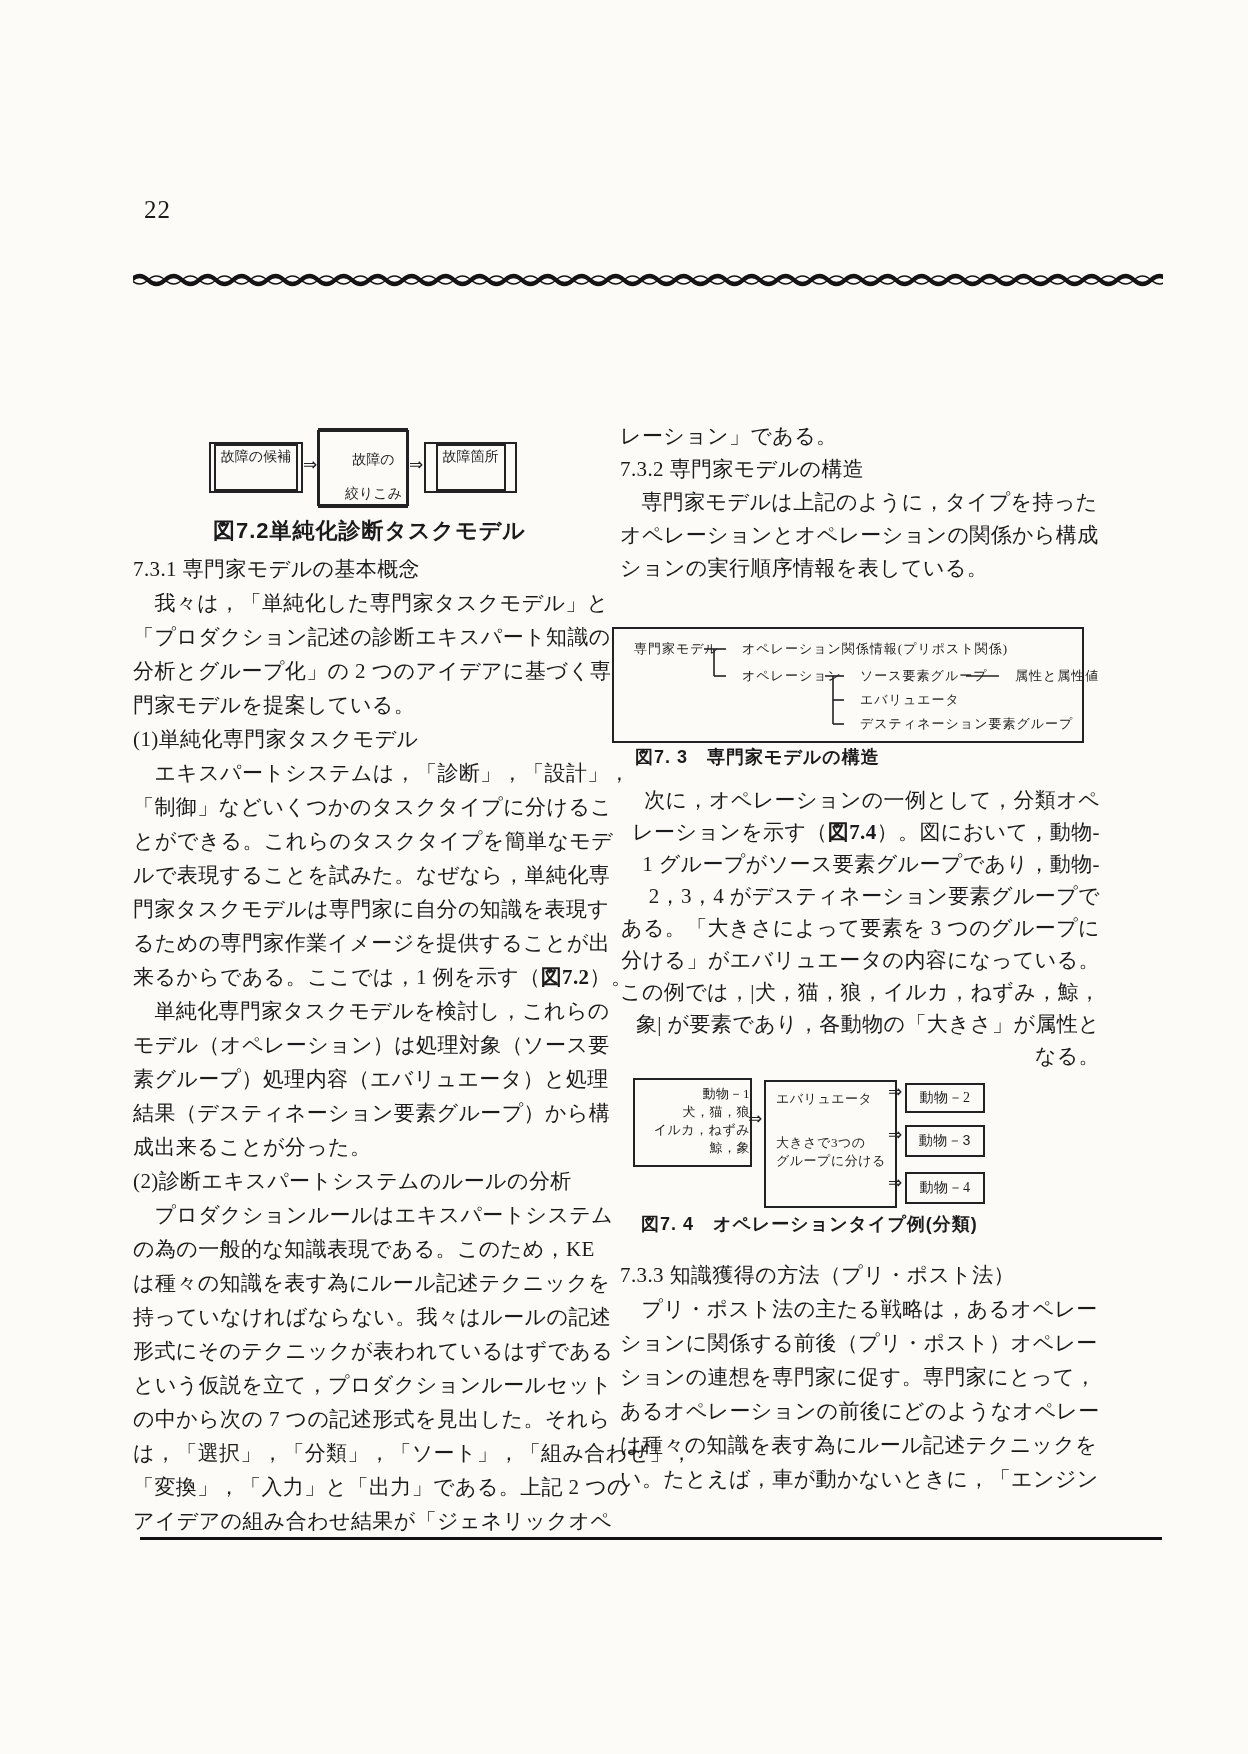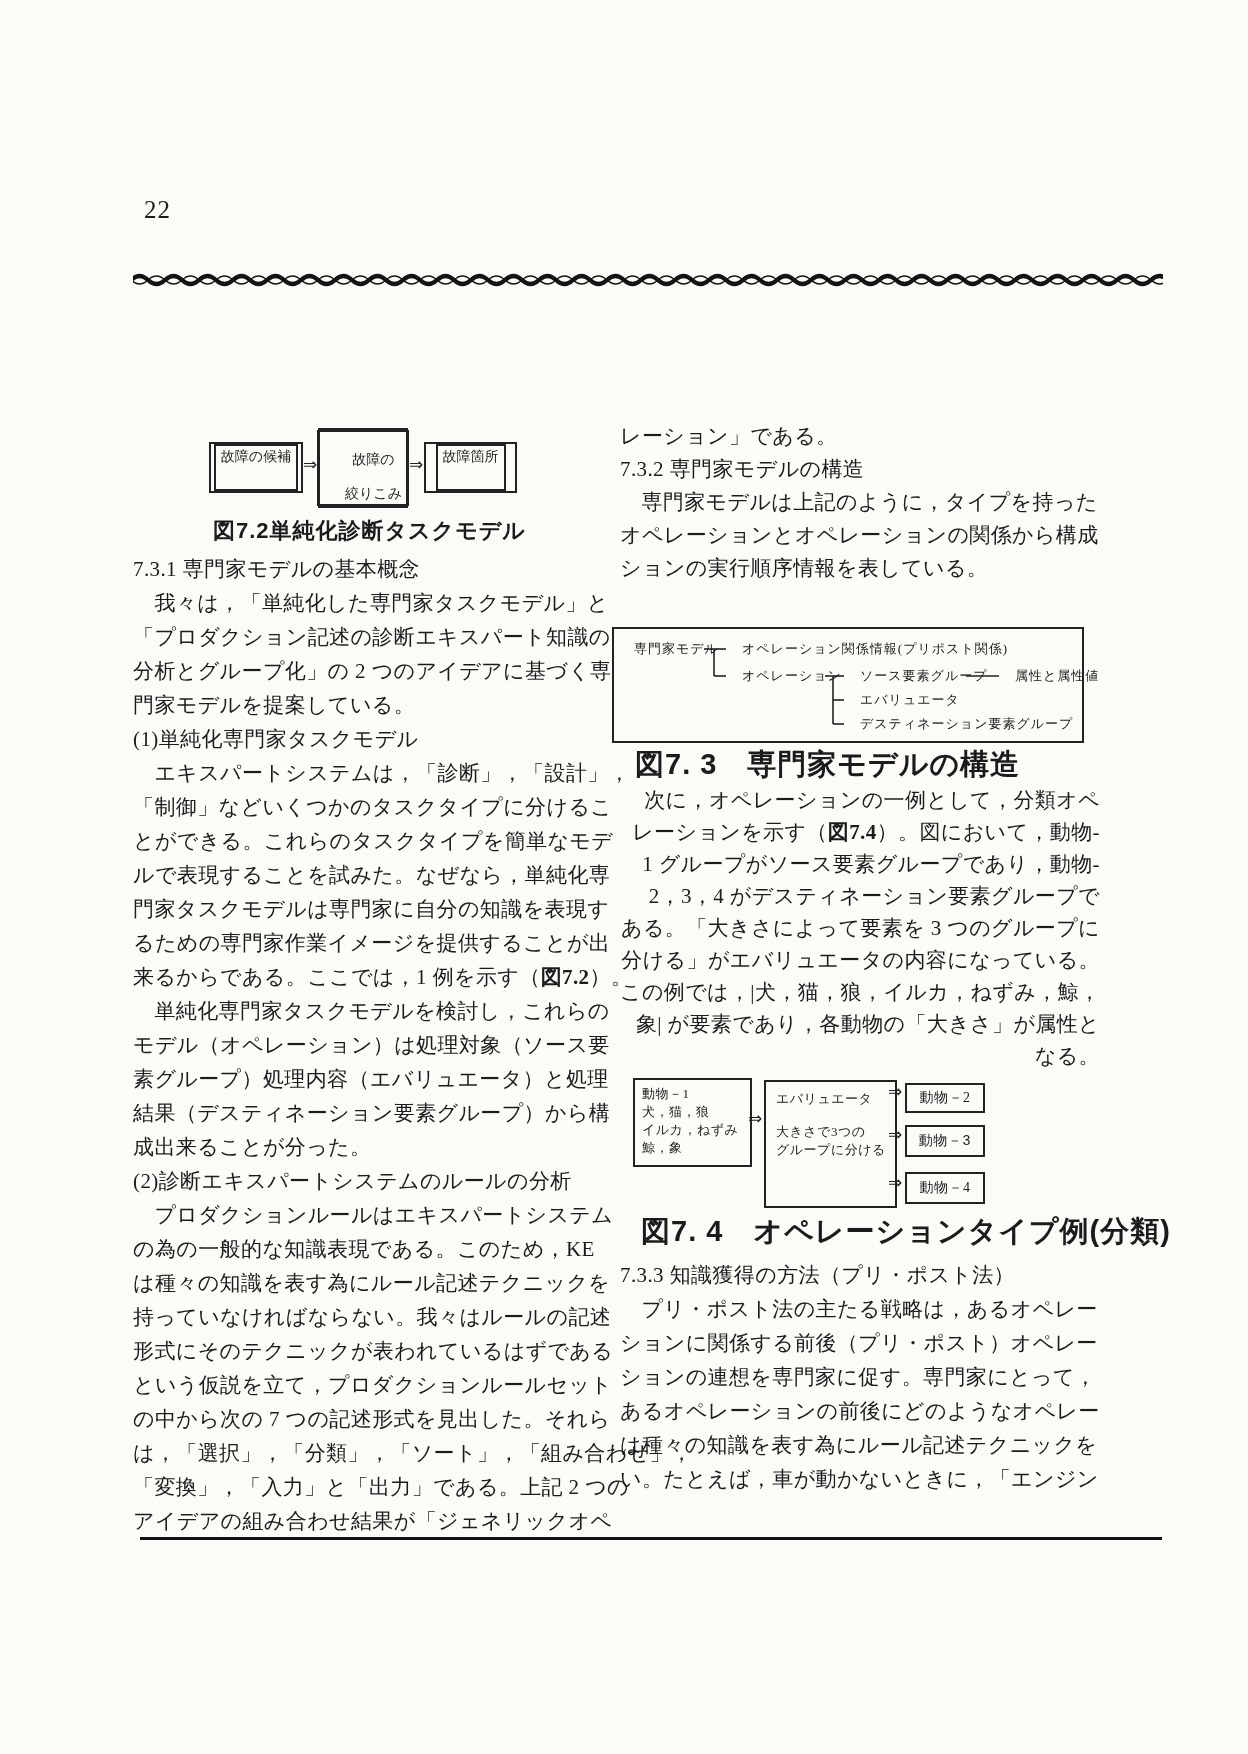--- a/index.html
+++ b/index.html
@@ -12,21 +12,21 @@
   .abs{position:absolute;}
   
   .pagenum{font-size:25px;letter-spacing:1px;}
   
   .col{position:absolute;}
   .tl{white-space:pre;font-size:21px;letter-spacing:0.4px;height:34px;line-height:34px;}
   .col-right-top .tl{height:33px;line-height:33px;}
   .col-right-mid .tl{height:32px;line-height:32px;}
   .figbold{font-weight:700;}
   
-  .caption{font-weight:700;font-size:29px;letter-spacing:1px;white-space:pre;
+  .caption{font-weight:700;font-size:18px;letter-spacing:1px;white-space:pre;
     font-family:"Liberation Sans","DejaVu Sans",sans-serif;}
   .cap72{font-size:22px;}
   
   .fig72{width:312px;height:86px;}
   .dbox-outer{position:absolute;border:2px solid #222;display:flex;justify-content:center;background:#fcfbf8;}
   .dbox-inner{border:2px solid #222;padding:2px 5px;font-size:14px;line-height:17px;text-align:center;white-space:pre;}
   .arrow{position:absolute;font-size:17px;color:#222;font-family:"DejaVu Sans",sans-serif;}
   
   .fig73{width:468px;height:112px;border:2px solid #222;background:#fcfbf8;}
   .fig73 .lbl{position:absolute;font-size:13px;letter-spacing:1px;white-space:pre;line-height:20px;margin-left:12px;}
@@ -144,30 +144,30 @@
   <div class="tl">1 グループがソース要素グループであり，動物-</div>
   <div class="tl">2，3，4 がデスティネーション要素グループで</div>
   <div class="tl">ある。「大きさによって要素を 3 つのグループに</div>
   <div class="tl">分ける」がエバリュエータの内容になっている。</div>
   <div class="tl">この例では，|犬，猫，狼，イルカ，ねずみ，鯨，</div>
   <div class="tl">象| が要素であり，各動物の「大きさ」が属性と</div>
   <div class="tl">なる。</div>
 </div>
 
 <div class="abs fig74" style="left:633px;top:1076px;">
-  <div class="f74box" style="left:0px;top:2px;width:108px;height:80px;padding:5px 0 0 7px;">
+  <div class="f74box" style="left:0px;top:2px;width:108px;height:80px;padding:5px 0 0 7px;text-align:right;">
     <div class="bl">動物－1</div>
     <div class="bl">犬，猫，狼</div>
     <div class="bl">イルカ，ねずみ</div>
     <div class="bl">鯨，象</div>
   </div>
   <div class="arrow" style="left:115px;top:32px;">⇒</div>
   <div class="f74box" style="left:131px;top:4px;width:119px;height:116px;padding:8px 0 0 10px;">
     <div class="bl">エバリュエータ</div>
-    <div class="bl" style="margin-top:15px;">大きさで3つの</div>
+    <div class="bl" style="margin-top:26px;">大きさで3つの</div>
     <div class="bl">グループに分ける</div>
   </div>
   <div class="arrow" style="left:255px;top:5px;">⇒</div>
   <div class="arrow" style="left:255px;top:48px;">⇒</div>
   <div class="arrow" style="left:255px;top:96px;">⇒</div>
   <div class="f74box destbox" style="left:272px;top:7px;width:76px;height:26px;">動物－2</div>
   <div class="f74box destbox" style="left:272px;top:49px;width:76px;height:28px;font-family:Liberation Mono, monospace;">動物－3</div>
   <div class="f74box destbox" style="left:272px;top:96px;width:76px;height:28px;">動物－4</div>
 </div>
 

